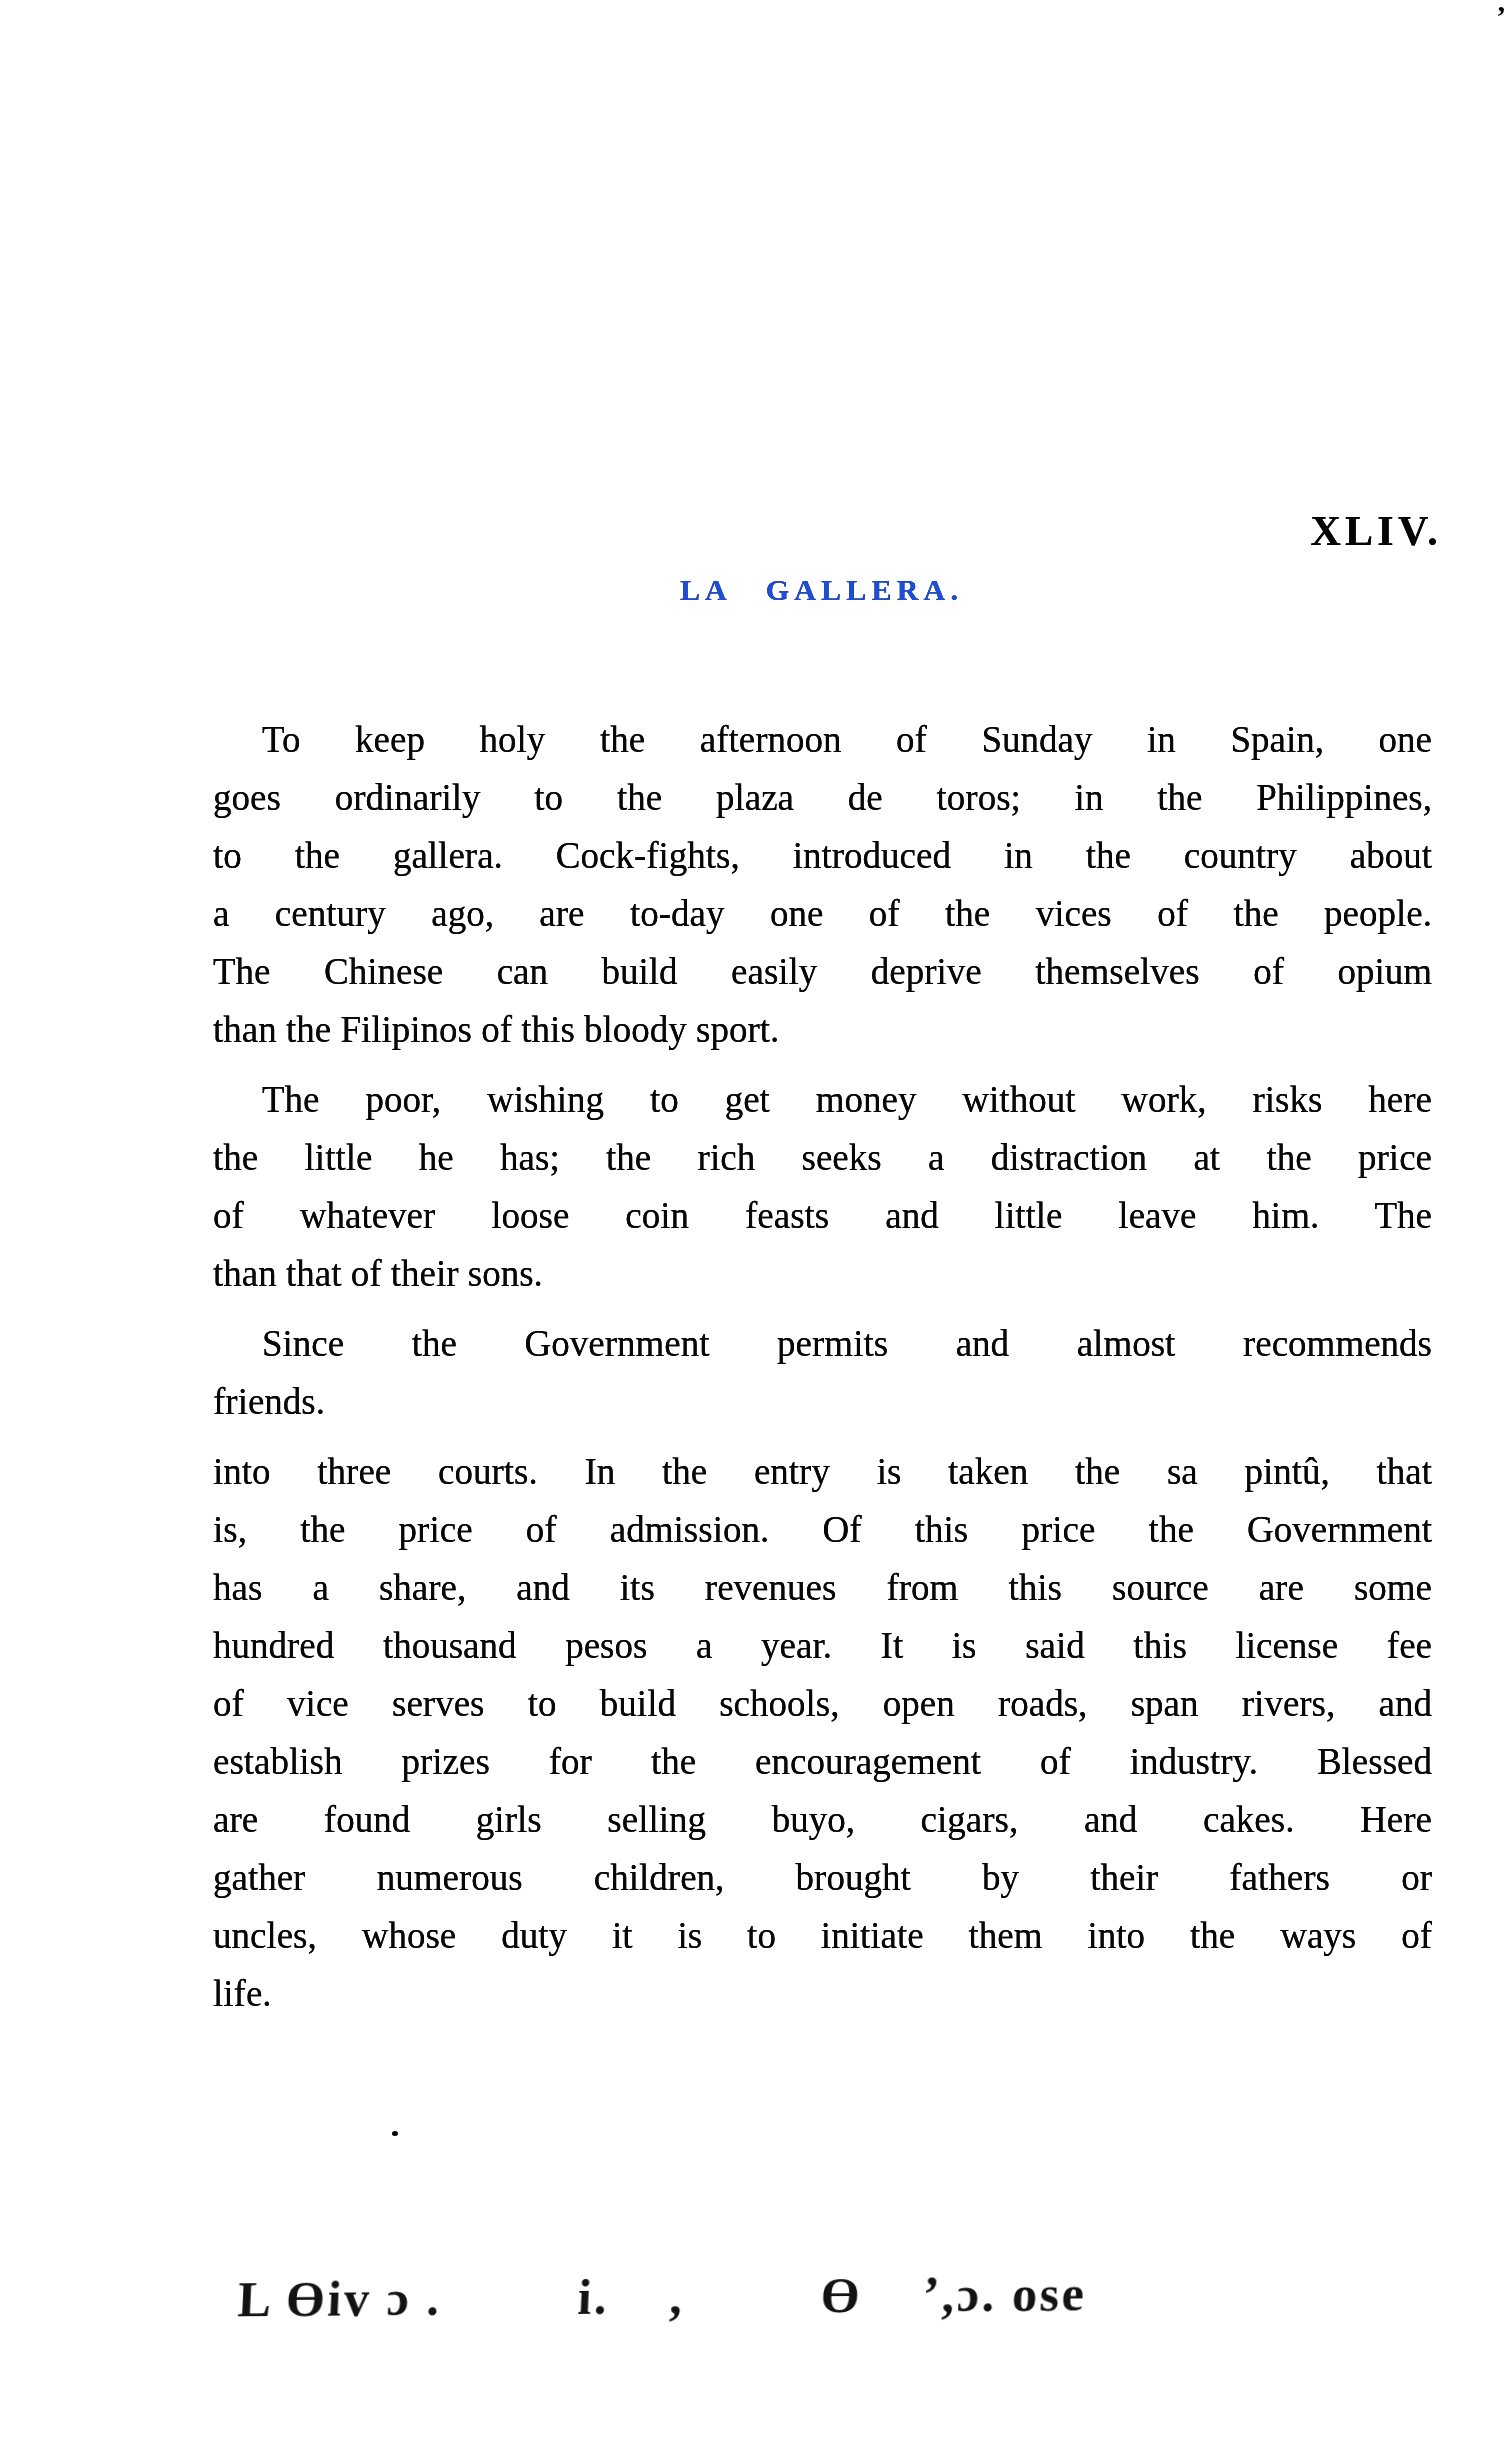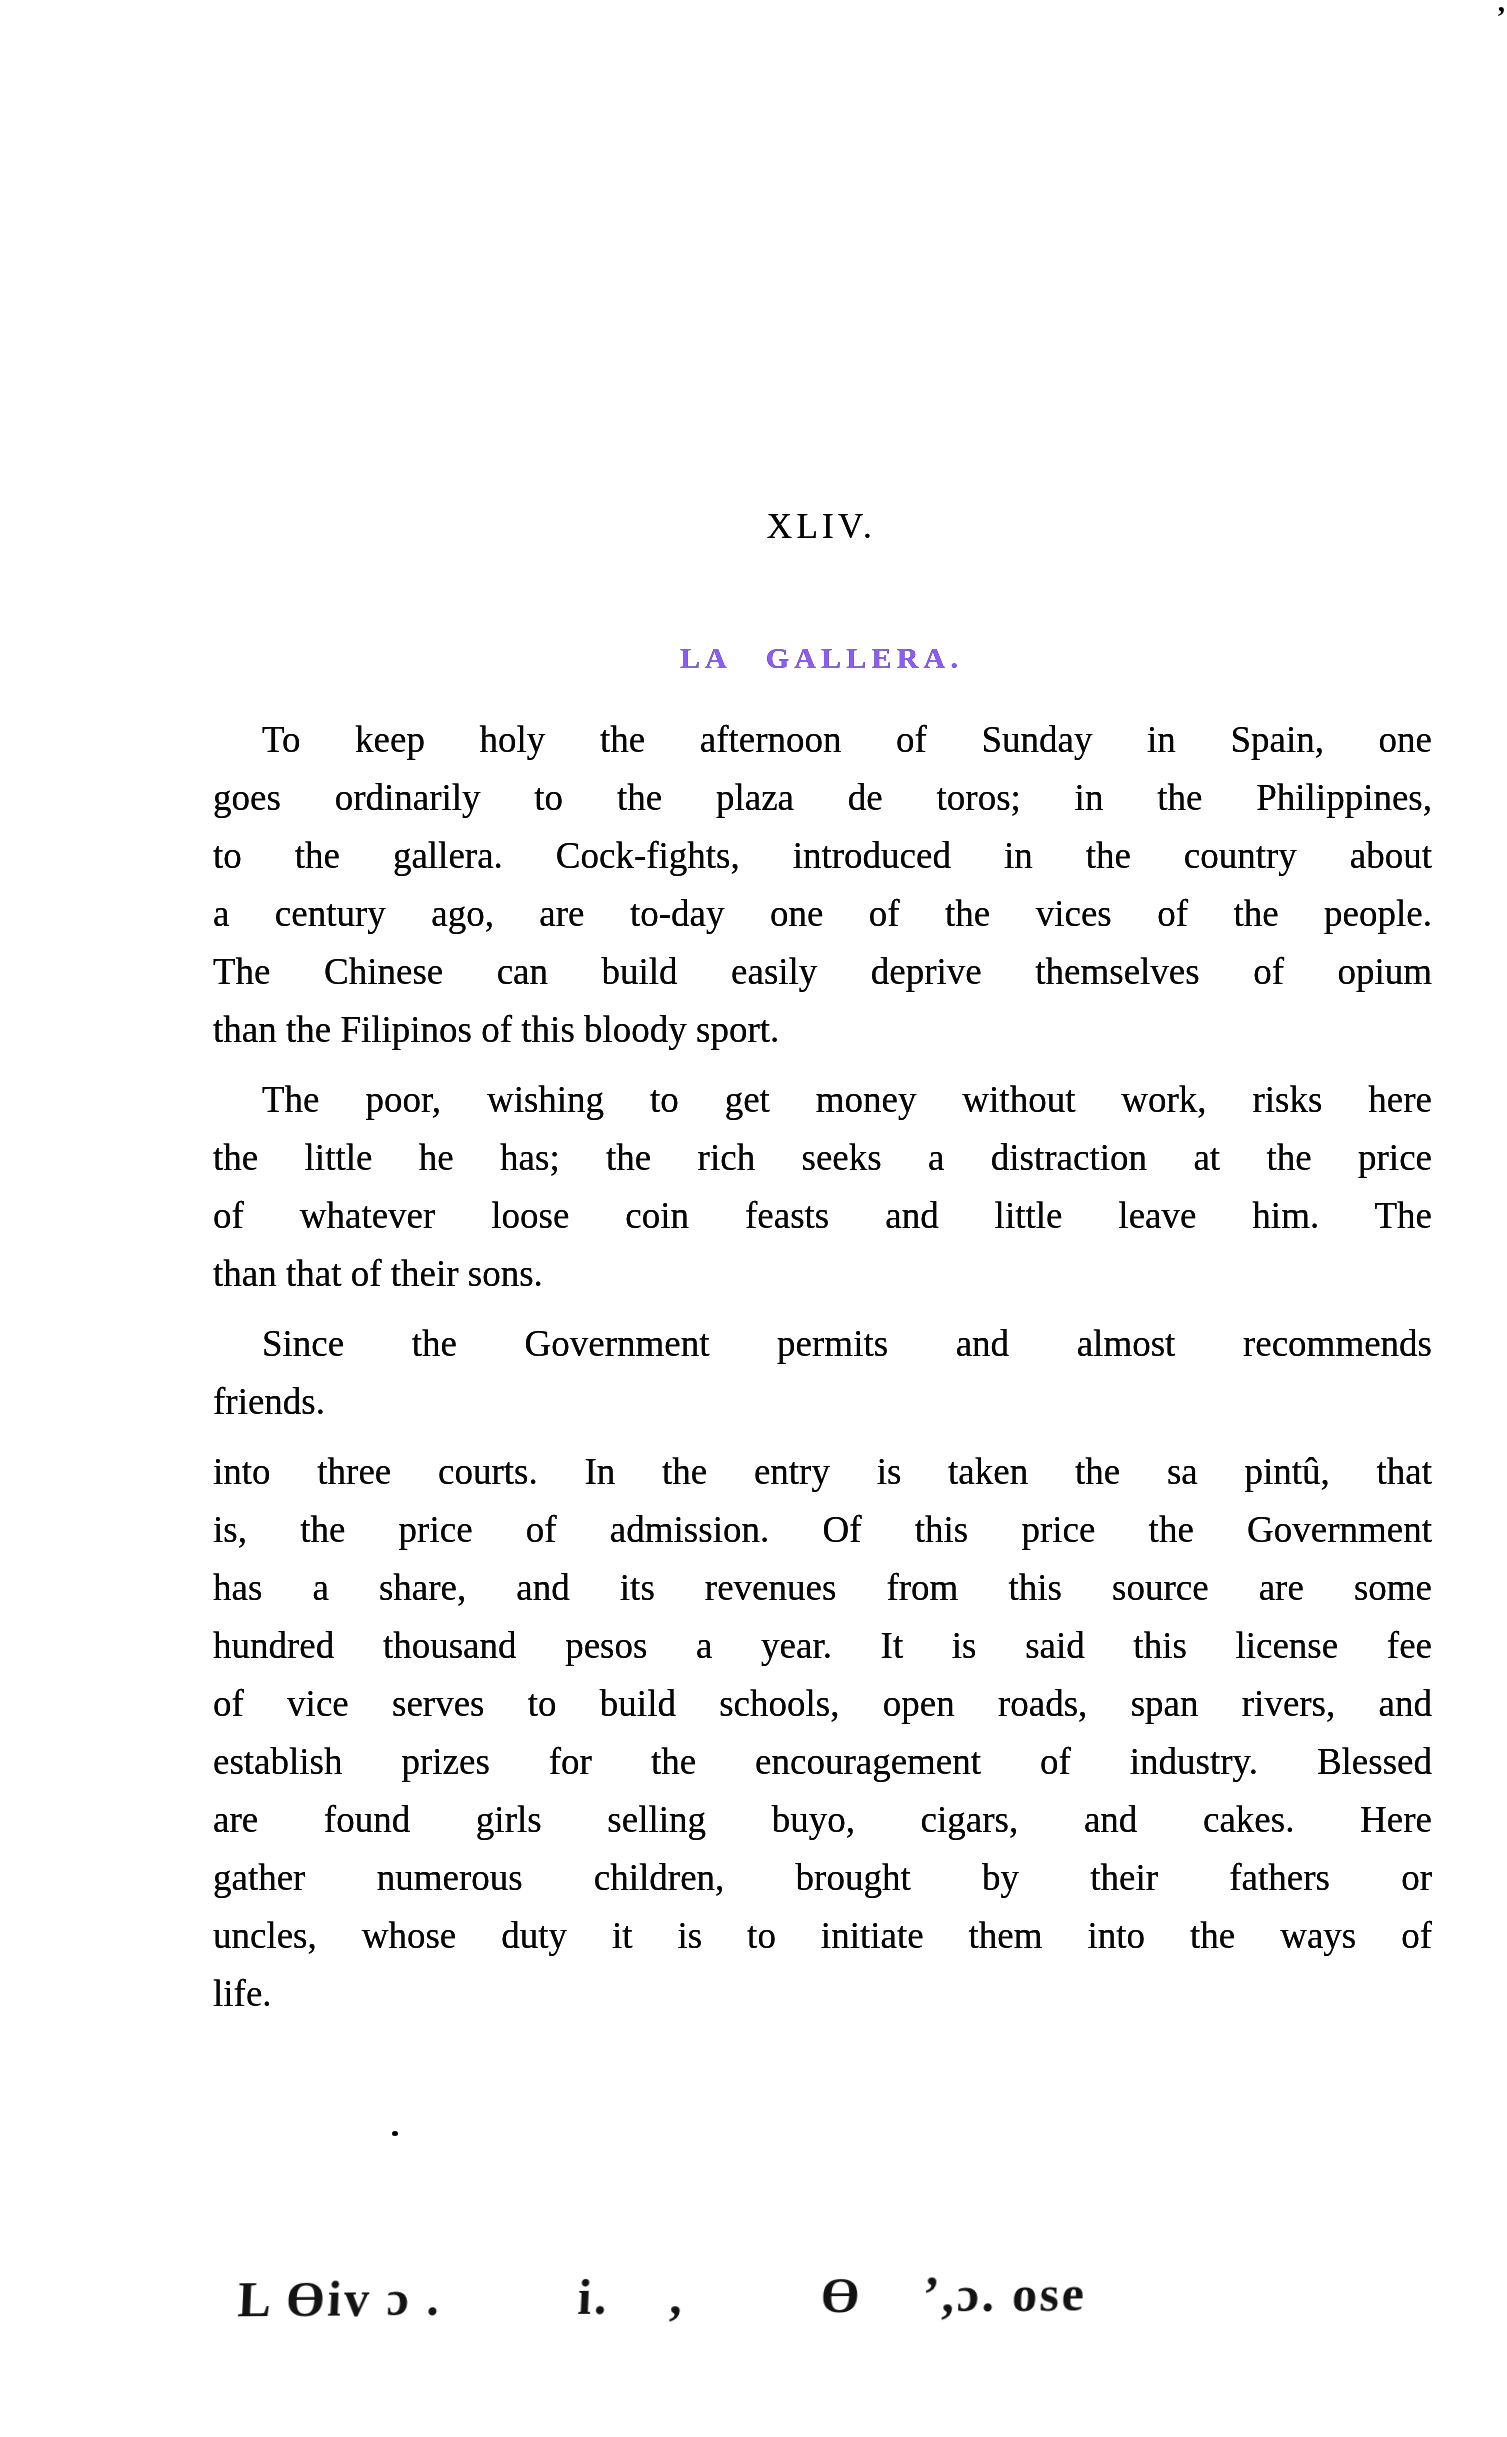--- a/index.html
+++ b/index.html
@@ -26,38 +26,38 @@
     font-size: 29.5px;
     font-weight: bold;
     line-height: 1;
     color: #000;
   }
   .chapter-number {
     position: absolute;
     top: 507px;
     left: 201px;
     width: 1241px;
-    text-align: center;
-    font-size: 35px;
-    font-weight: normal;
+    text-align: right;
+    font-size: 42px;
+    font-weight: bold;
     letter-spacing: 4.3px;
     color: #050505;
     text-shadow: 0 0 0.5px #000;
   }
   .chapter-title {
     position: absolute;
-    top: 641px;
+    top: 573px;
     left: 201px;
     width: 1241px;
     text-align: center;
     font-size: 30px;
     font-weight: bold;
     letter-spacing: 5.2px;
     word-spacing: 22.6px;
-    color: #8b5cf6;
+    color: #1d4ed8;
     text-shadow: 0 0 0.5px #000;
   }
   .body-text {
     position: absolute;
     top: 699px;
     left: 201px;
     width: 1243px;
     font-size: 37px;
     line-height: 58px;
     color: #070707;

